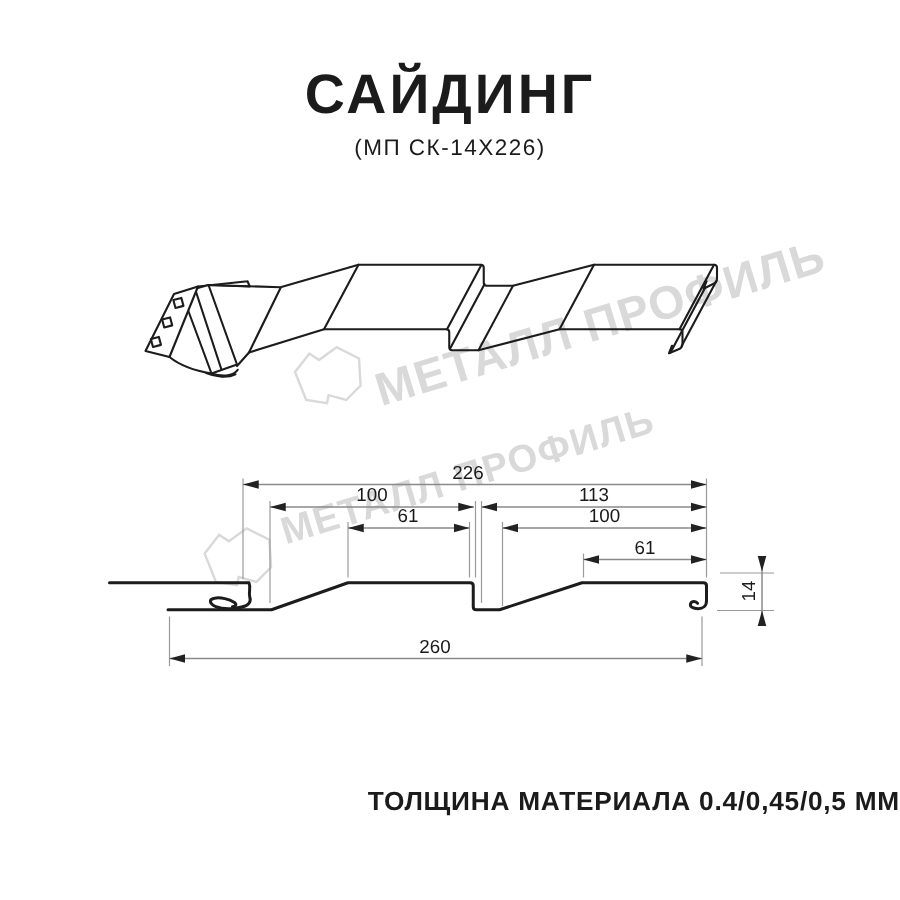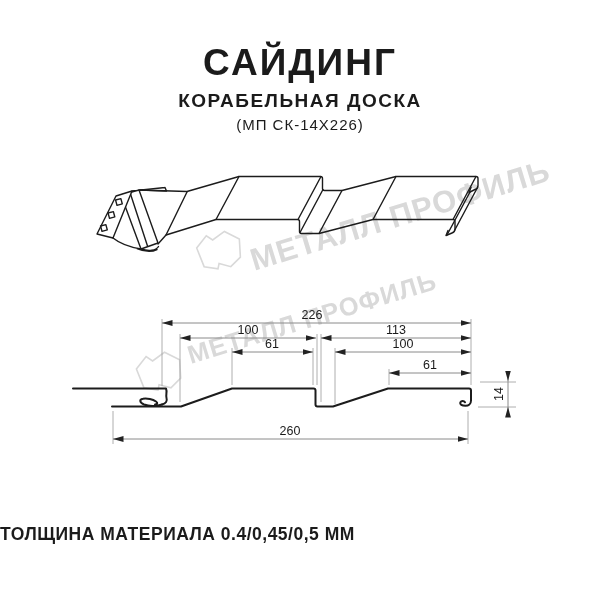--- a/index.html
+++ b/index.html
@@ -2,40 +2,39 @@
 <html><head>
 <meta charset="utf-8">
 <style>
   html,body{margin:0;padding:0;background:#fff;}
   #stage{position:relative;width:600px;height:600px;background:#ffffff;overflow:hidden;
          font-family:"Liberation Sans",sans-serif;}
   .hdr{position:absolute;left:0;top:40px;width:600px;text-align:center;color:#1b1b1b;}
   .hdr .title{font-size:37px;font-weight:800;letter-spacing:2px;line-height:1.25;}
   .hdr .subtitle{font-size:19px;font-weight:700;letter-spacing:1.5px;margin-top:4px;}
   .hdr .model{font-size:15px;font-weight:400;letter-spacing:1px;margin-top:4px;}
-  .footer{position:absolute;left:0;top:524px;width:600px;text-align:left;
+  .footer{position:absolute;left:0;top:524px;width:600px;text-align:right;
           font-size:17.5px;font-weight:600;letter-spacing:.5px;color:#1b1b1b;}
   .wm-text{position:absolute;white-space:nowrap;color:#d9d9d9;font-weight:700;
            transform-origin:0 0;transform:rotate(-17deg);letter-spacing:1px;z-index:1;}
   #wm1t{left:246px;top:244px;font-size:31px;}
   #wm2t{left:184px;top:342px;font-size:25.5px;}
   .wm-logo{position:absolute;z-index:1;}
   #wm1l{left:190px;top:224px;}
   #wm2l{left:131px;top:344px;}
   svg.draw{position:absolute;left:0;top:0;z-index:2;}
   .dimtxt{font-family:"Liberation Sans",sans-serif;font-size:12.5px;fill:#1a1a1a;font-weight:500;}
 </style>
 </head>
 <body>
 
 <div id="stage">
 
   <div class="hdr">
     <div class="title">САЙДИНГ</div>
-    <div class="subtitle">КОРАБЕЛЬНАЯ ДОСКА</div>
     <div class="model">(МП СК-14Х226)</div>
   </div>
 
   <svg id="wm1l" class="wm-logo" width="56" height="48" viewBox="0 0 100 90">
     <polygon points="10,45 28,22 40,30 62,14 90,28 92,62 74,80 52,74 50,84 24,80" fill="none" stroke="#d9d9d9" stroke-width="3"></polygon>
   </svg>
   <div id="wm1t" class="wm-text">МЕТАЛЛ ПРОФИЛЬ</div>
 
   <svg id="wm2l" class="wm-logo" width="54" height="50" viewBox="0 0 100 90">
     <polygon points="10,45 28,22 40,30 62,14 90,28 92,62 74,80 52,74 50,84 24,80" fill="none" stroke="#d9d9d9" stroke-width="3"></polygon>

